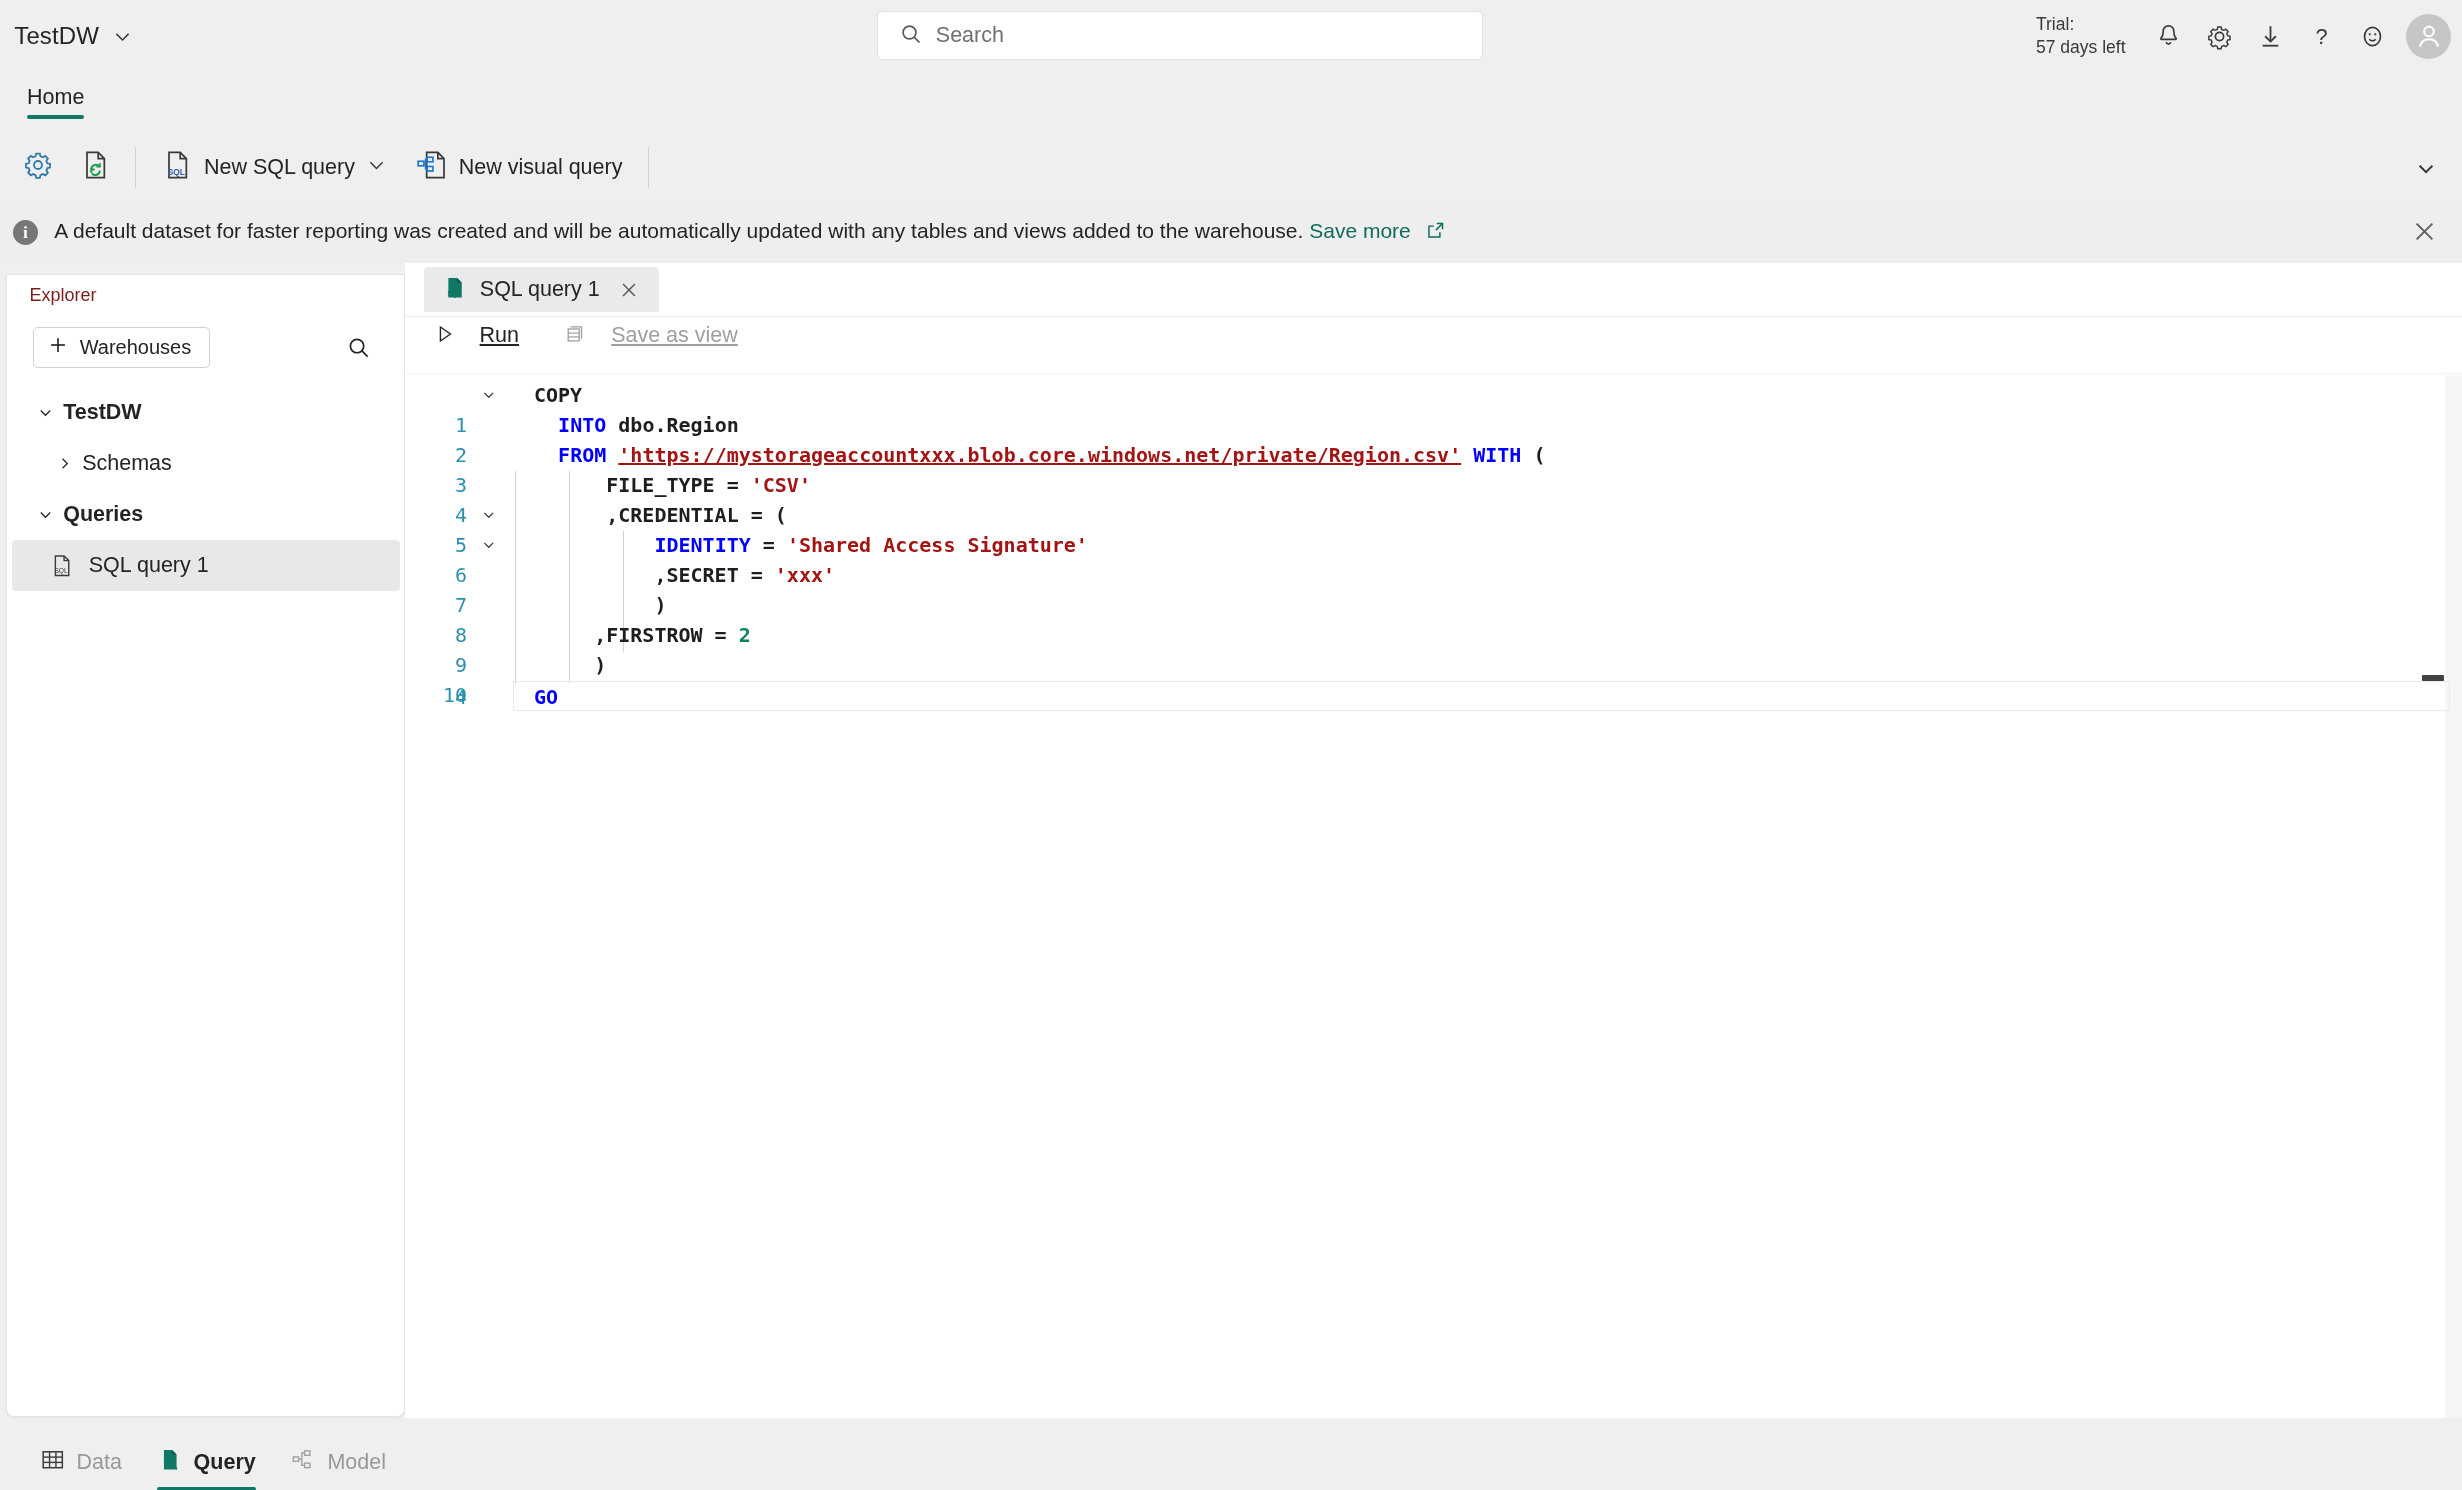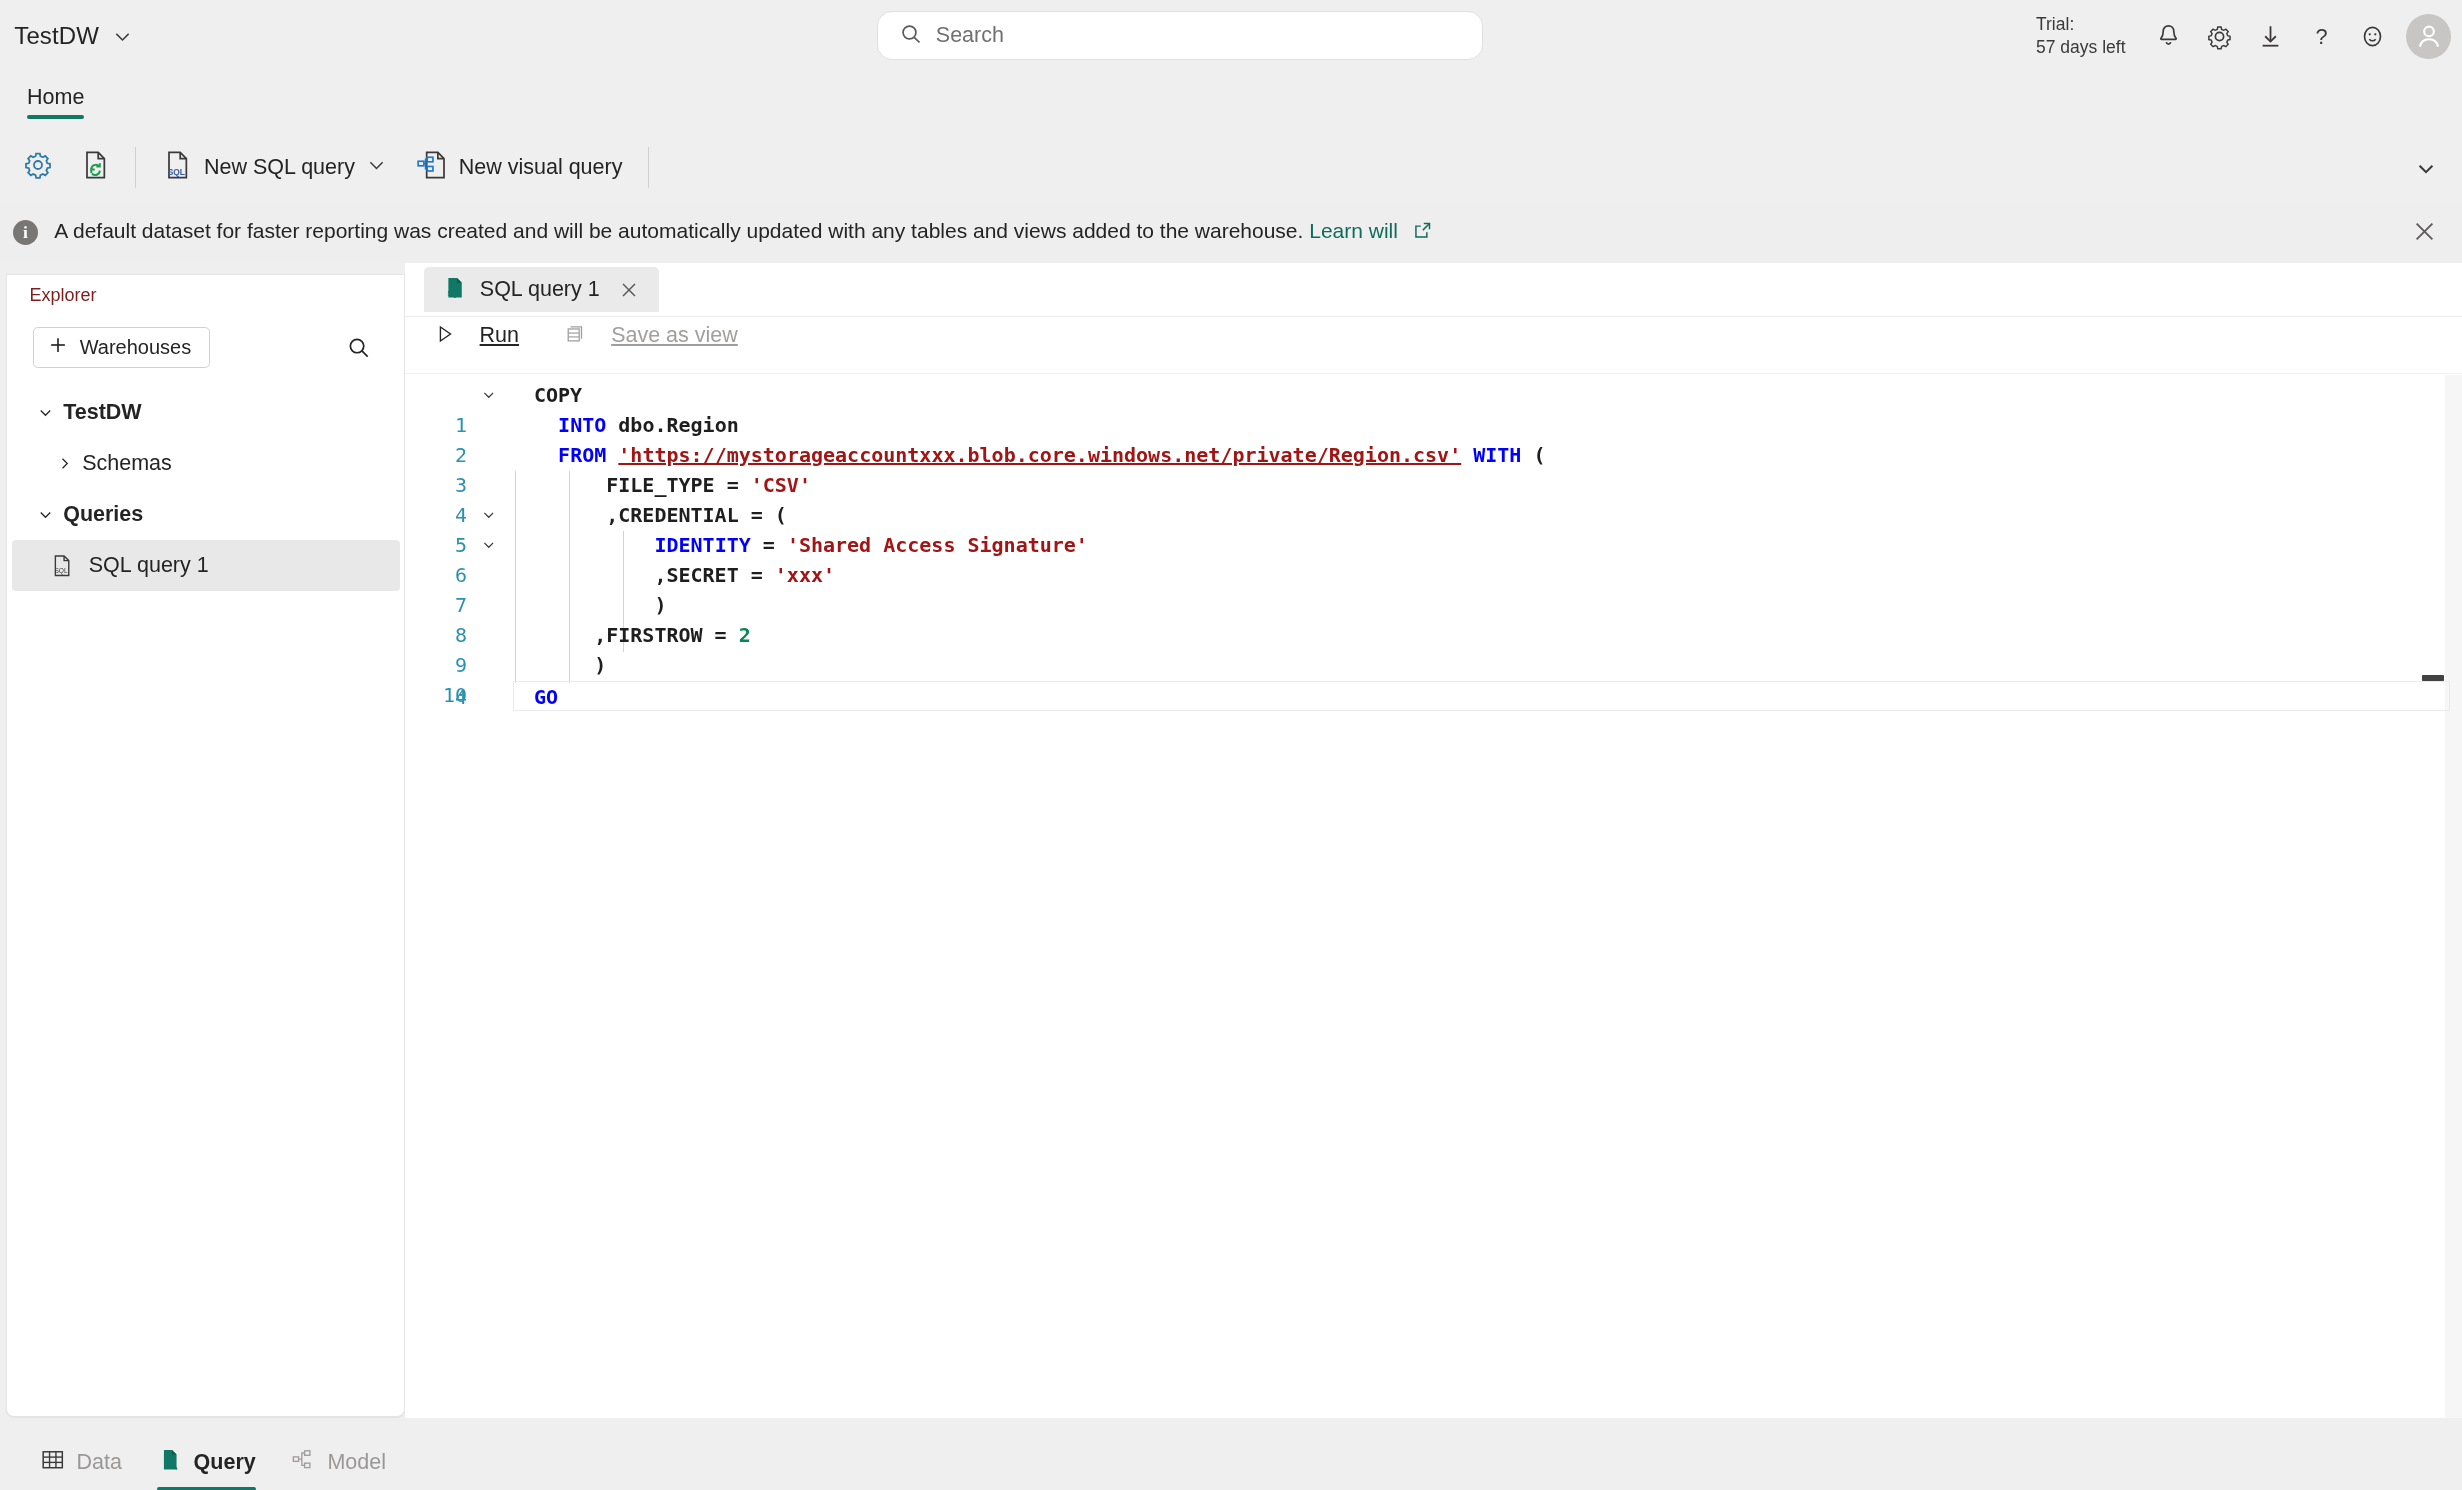--- a/index.html
+++ b/index.html
@@ -26,21 +26,21 @@
   .chev-sm { width: 21px; height: 21px; display: block; }
 
   .search-wrap {
     position: absolute; left: 877px; top: 11px;
     width: 606px; height: 49px;
   }
   .search-box {
     width: 100%; height: 100%;
     background: #ffffff;
     border: 0.8px solid #e0e0e0;
-    border-radius: 15px;
+    border-radius: 5px;
     display: flex; align-items: center;
     padding-left: 21px; gap: 12.8px;
     cursor: text;
   }
   .search-box input {
     border: none; outline: none; background: transparent;
     font-family: "Liberation Sans", sans-serif;
     font-size: 21.5px; color: #242424;
     width: 478px;
   }
@@ -419,21 +419,21 @@
   </div>
   <div class="ribbon-bottom-line"></div>
 </div>
 
 <div class="notice">
   <div class="notice-ico">
     <span>i</span>
   </div>
   <div class="notice-txt">
     <span>A default dataset for faster reporting was created and will be automatically updated with any tables and views added to the warehouse.</span>
-    <span class="notice-link">Learn will</span>
+    <span class="notice-link">Save more</span>
     <span class="notice-extico">
       <svg width="21" height="21" viewBox="0 0 24 24">
           <path d="M13.5 4h6.5v6.5" fill="none" stroke="#0f6b5c" stroke-width="1.7"></path>
           <path d="M20 4l-7.6 7.6" fill="none" stroke="#0f6b5c" stroke-width="1.7"></path>
           <path d="M17 14v5.5H4.5V7h5.6" fill="none" stroke="#0f6b5c" stroke-width="1.7"></path>
         </svg>
     </span>
   </div>
   <div class="notice-close">
     <span>

